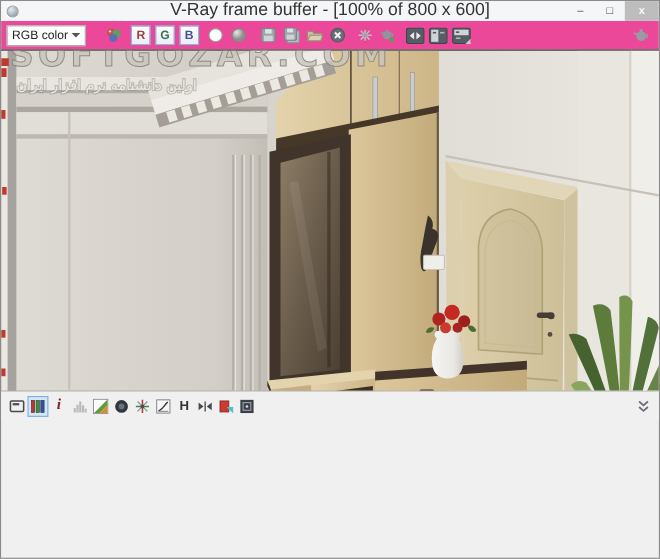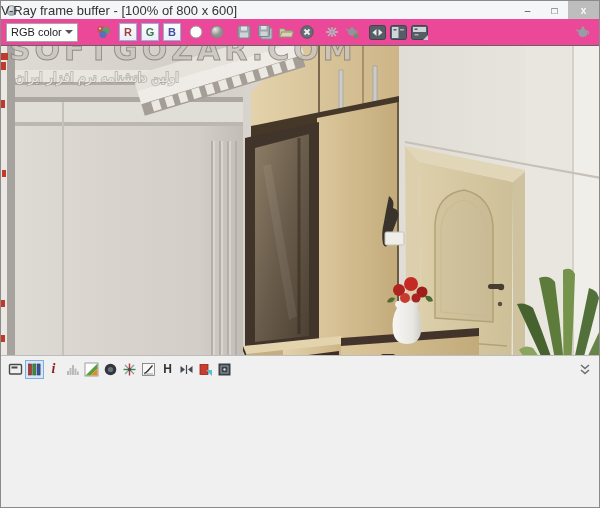--- a/index.html
+++ b/index.html
@@ -4,21 +4,21 @@
 <style>
   * { margin:0; padding:0; box-sizing:border-box; }
   body { font-family:"Liberation Sans", sans-serif; background:#555; }
   .window { width:600px; height:508px; background:#f0f0f0; border:1px solid #8a8a8a; position:relative; overflow:hidden; }
 
   
   .titlebar { height:18px; background:#f5f6f7; display:flex; align-items:center; position:relative; }
   .app-icon { width:11px; height:11px; margin-left:5px; border-radius:50%;
     background:radial-gradient(circle at 35% 30%, #e8ecef 0%, #a9b2ba 60%, #7d868e 100%);
     border:1px solid #9aa2a9; flex:0 0 auto; }
-  .title-text { position:absolute; left:0; right:0; text-align:left; font-size:13px; color:#333; }
+  .title-text { position:absolute; left:0; right:0; text-align:center; font-size:16px; color:#333; }
   .win-controls { margin-left:auto; display:flex; height:18px; position:relative; z-index:2; }
   .win-btn { width:27px; height:18px; display:flex; align-items:center; justify-content:center;
     font-size:10px; color:#444; cursor:default; }
   .win-btn.close { background:#bdbdbd; color:#fafafa; width:31px; font-weight:bold; }
 
   
   .toolbar { height:26px; display:flex; align-items:center; padding:0 5px; background:#ec4899; }
   .dropdown { width:72px; height:19px; background:#fff; border:1px solid #a6a6a6; font-size:11px;
     color:#222; display:flex; align-items:center; padding:0 4px; margin-right:14px; }
   .dropdown .caret { margin-left:auto; width:0; height:0; border-left:4px solid transparent;

